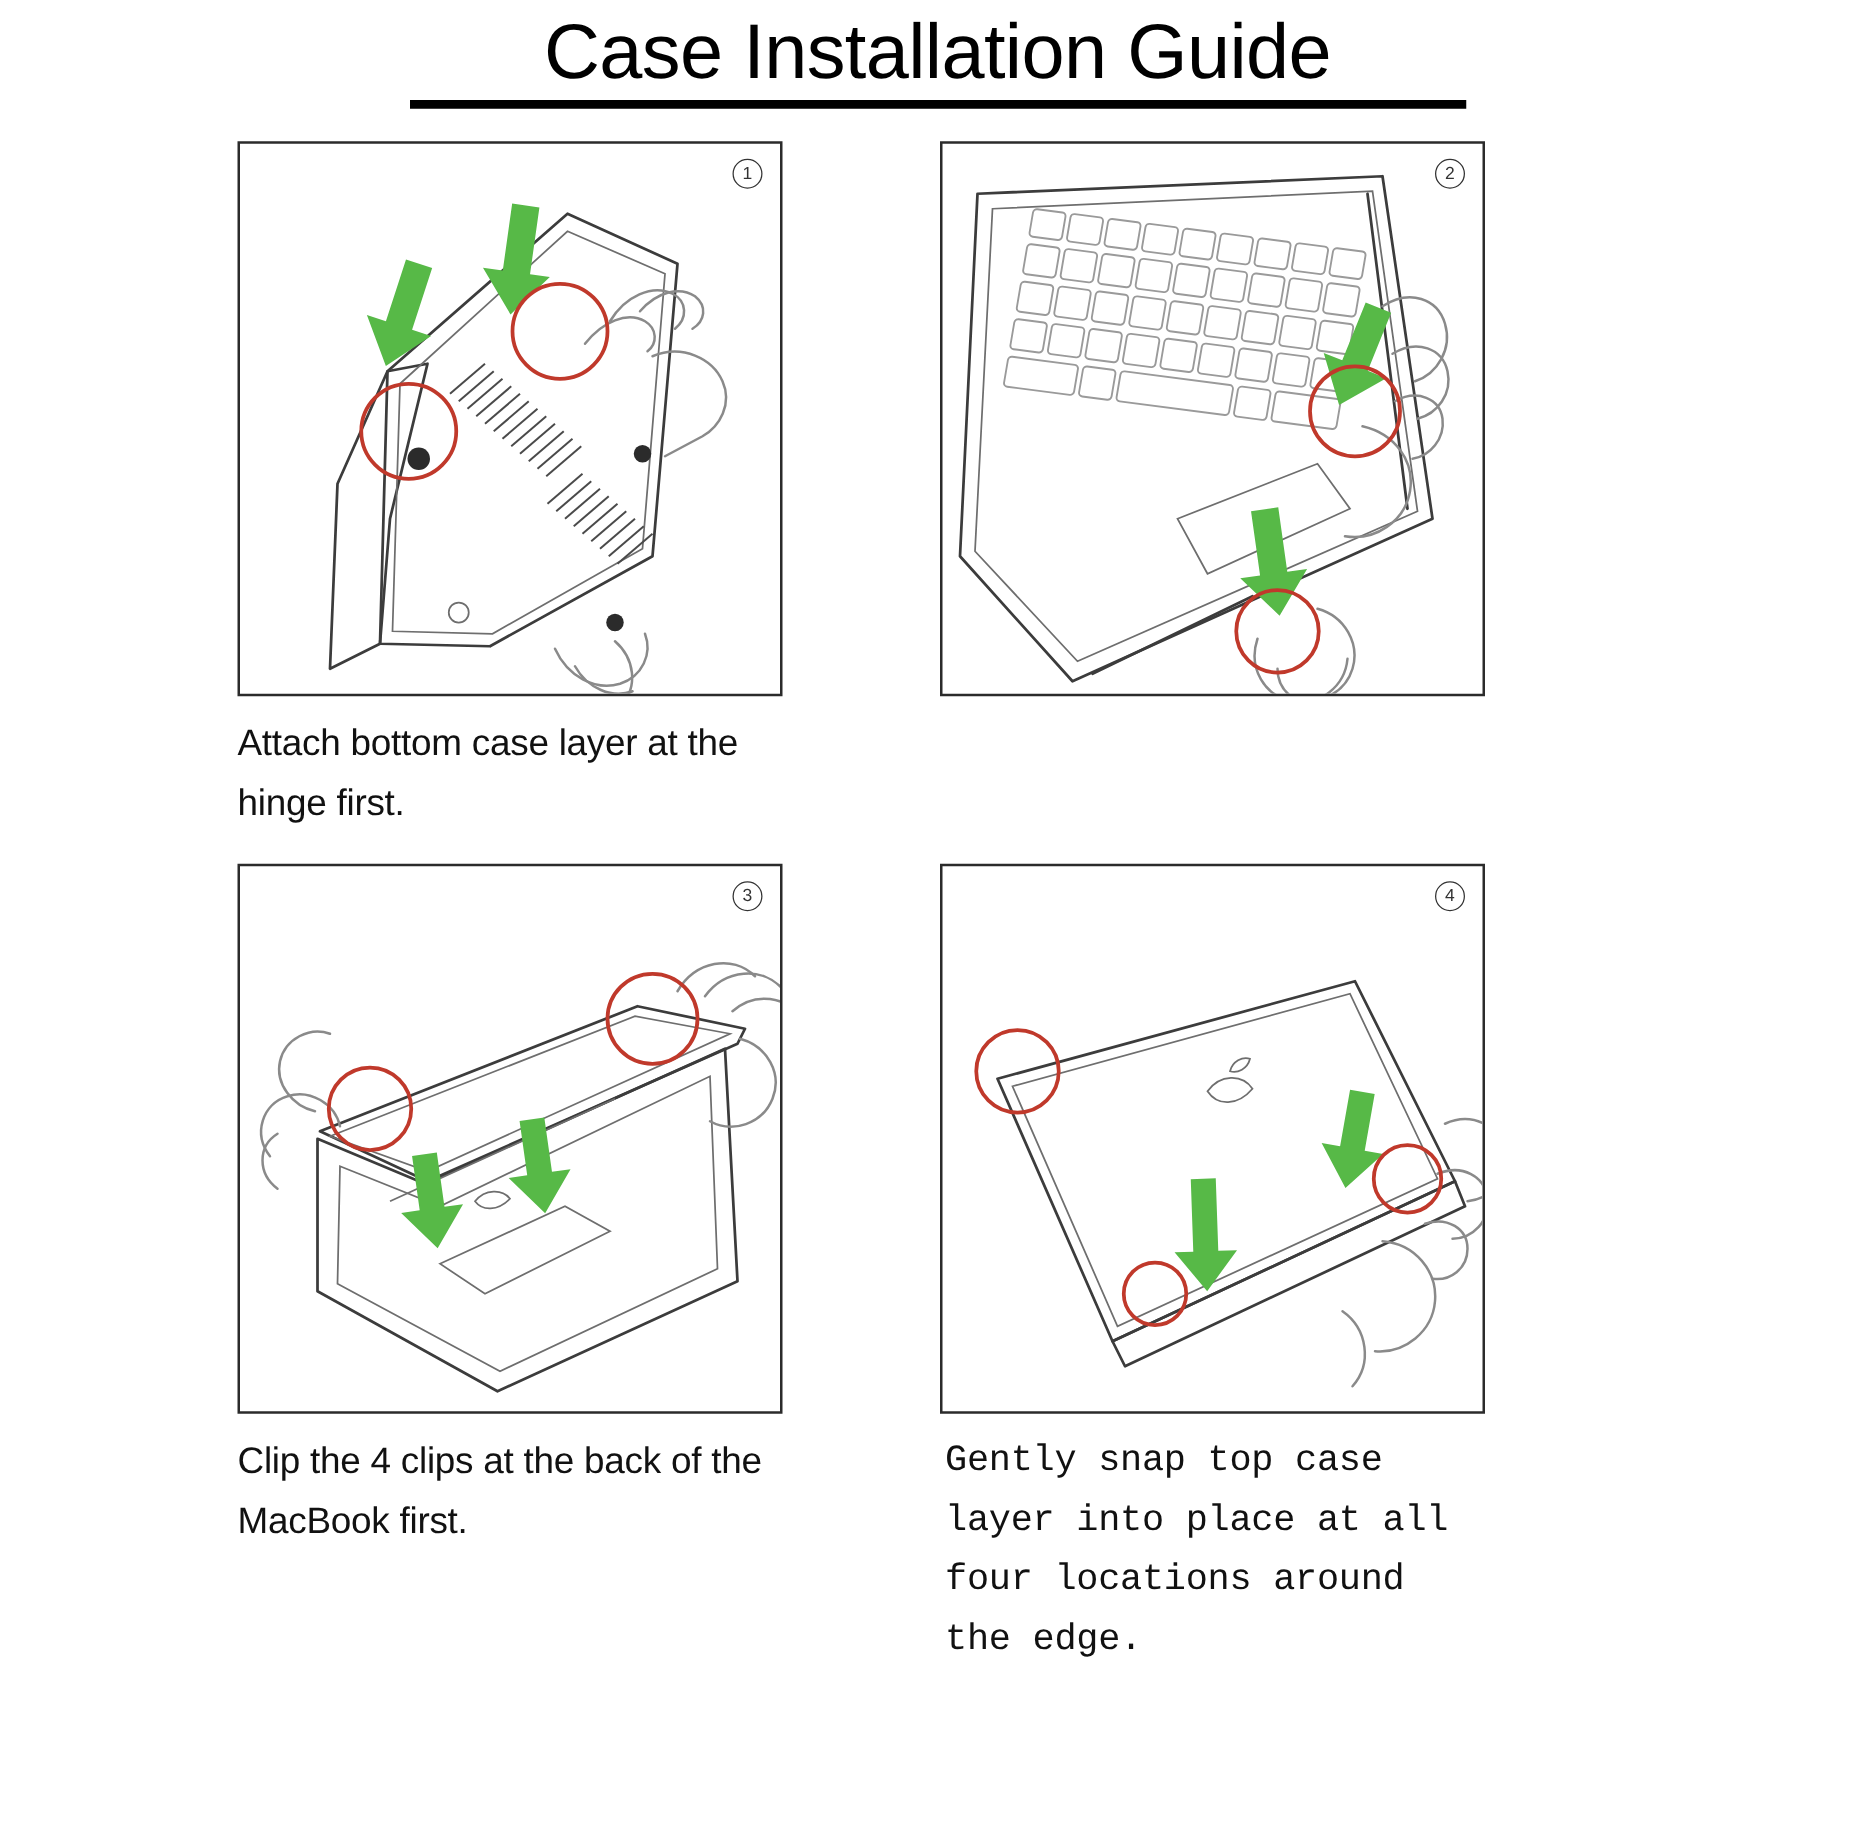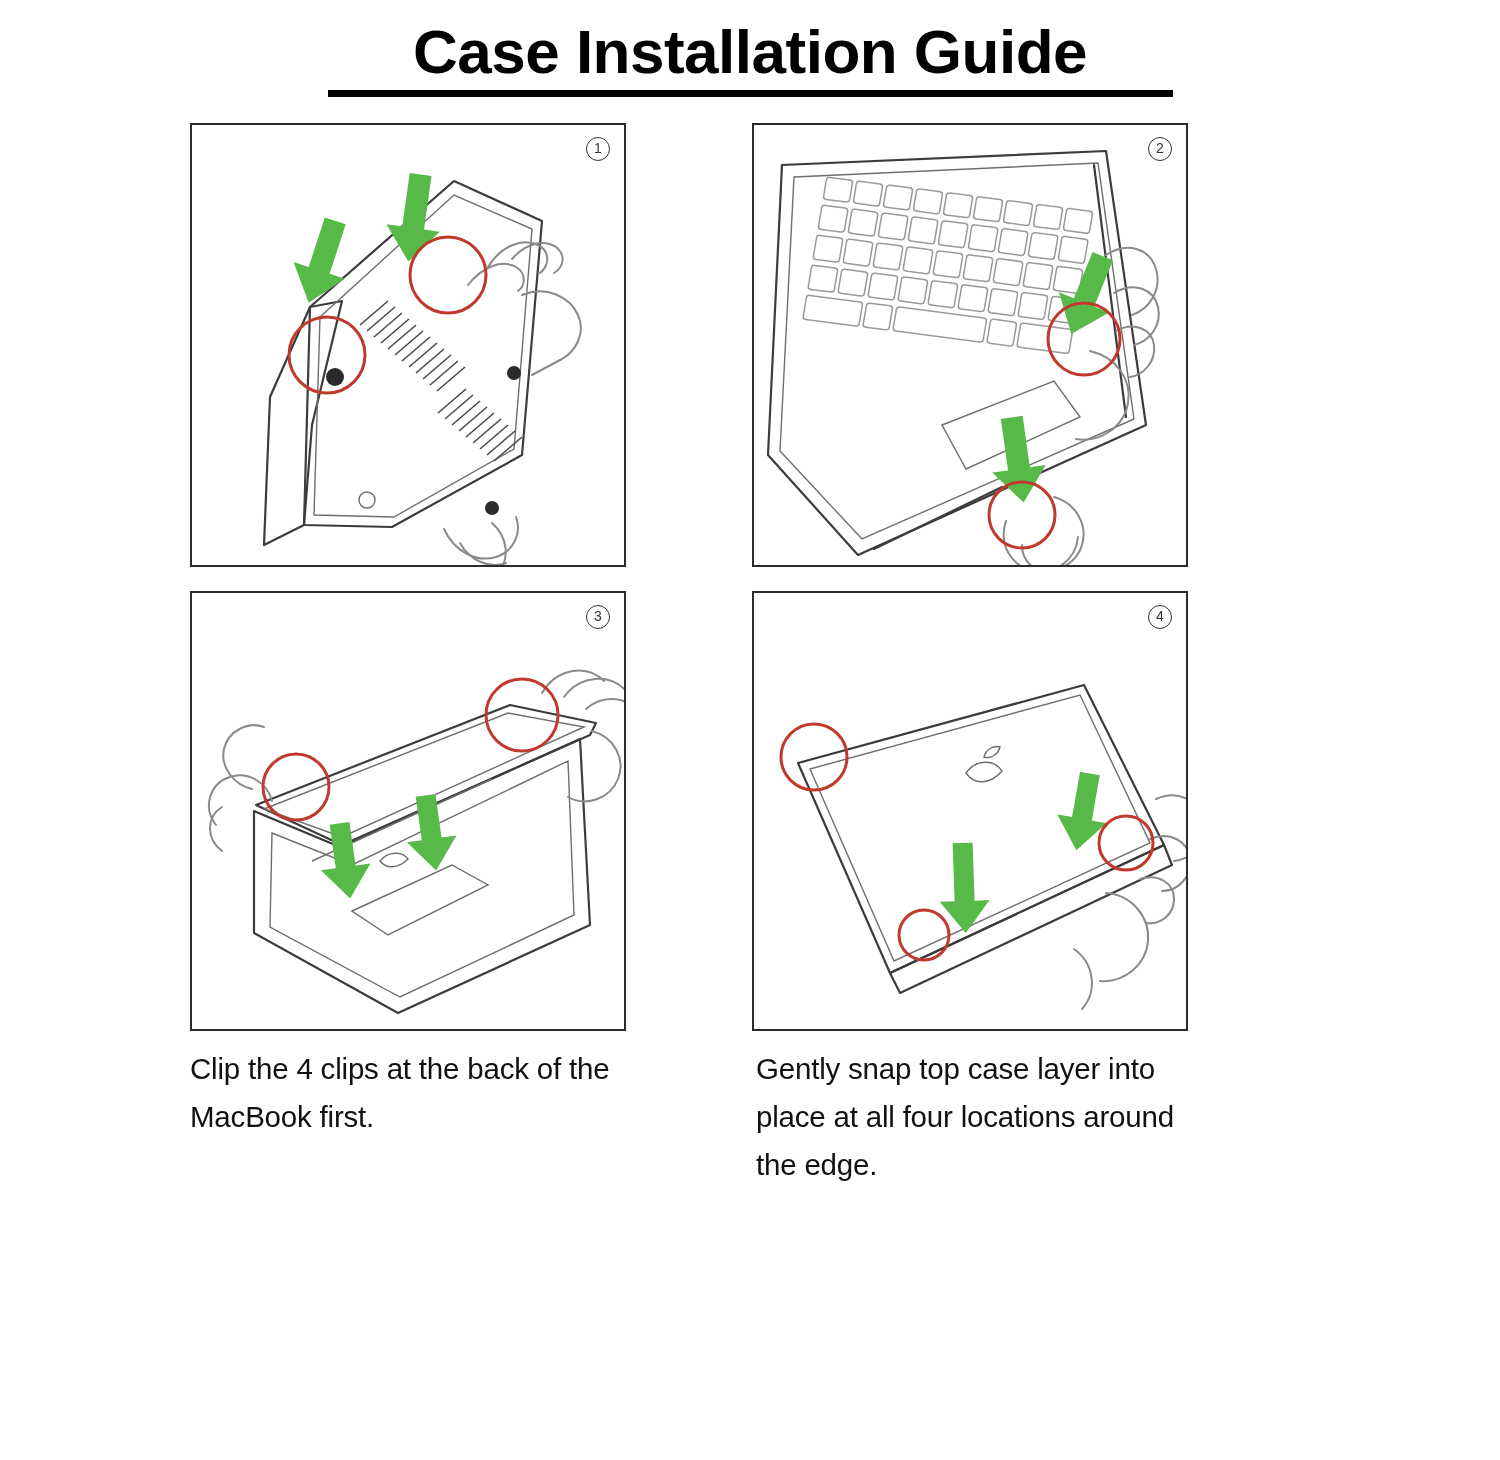--- a/index.html
+++ b/index.html
@@ -13,23 +13,23 @@
     font-family: "Liberation Sans", sans-serif;
     color: #000000;
     position: relative;
     overflow: hidden;
   }
 
   
   .title {
     text-align: center;
     font-size: 62px;
-    font-weight: bold;
+    font-weight: normal;
     letter-spacing: -0.5px;
-    padding-top: 18px;
+    padding-top: 8px;
     line-height: 1.1;
   }
   .title-underline {
     width: 845px;
     height: 7px;
     background: #000;
     margin: 4px auto 0 auto;
   }
 
   
@@ -91,21 +91,21 @@
   }
 
   .caption {
     margin-top: 14px;
     font-size: 29.5px;
     line-height: 1.62;
     color: #111;
     letter-spacing: -0.2px;
   }
   .cell.wide .caption { width: 700px; }
-  .cell.right .caption { margin-left: 4px; }
+  .cell.right .caption { margin-left: 4px; font-family: Liberation Mono, monospace; }
 
   svg { display: block; }
 
   .lap-line { fill: none; stroke: #3c3c3c; stroke-width: 2.2; stroke-linejoin: round; stroke-linecap: round; }
   .lap-thin { fill: none; stroke: #6e6e6e; stroke-width: 1.4; }
   .hand { fill: none; stroke: #8a8a8a; stroke-width: 2; stroke-linecap: round; }
   .vent { stroke: #4a4a4a; stroke-width: 1.6; }
   .key { fill: none; stroke: #9a9a9a; stroke-width: 1.5; }
   .circle-hi { fill: none; stroke: #c0392b; stroke-width: 3; }
   .arrow { fill: #57b947; }
@@ -179,20 +179,21 @@
             <g class="arrow">
               <path d="M118 94 l22 0 l0 52 l16 0 l-27 34 l-27 -34 l16 0 z" transform="rotate(18 130 140)"></path>
               <path d="M212 50 l22 0 l0 54 l16 0 l-27 34 l-27 -34 l16 0 z" transform="rotate(8 230 90)"></path>
             </g>
 
             <circle class="circle-hi" cx="135" cy="230" r="38"></circle>
             <circle class="circle-hi" cx="256" cy="150" r="38"></circle>
           </g>
         </svg>
       </div>
+      <div class="caption">Attach bottom case layer at the hinge first.</div>
     </div>
 
     <div class="cell wide">
       <div class="panel">
         <div class="step-num">2</div>
         <svg width="436" height="444" viewBox="0 0 436 444">
 
           <path class="lap-line" d="M28 40 L352 26 L392 300 L104 430 L14 330 Z"></path>
           <path class="lap-thin" d="M40 52 L344 38 L380 294 L108 414 L26 326 Z"></path>
 

